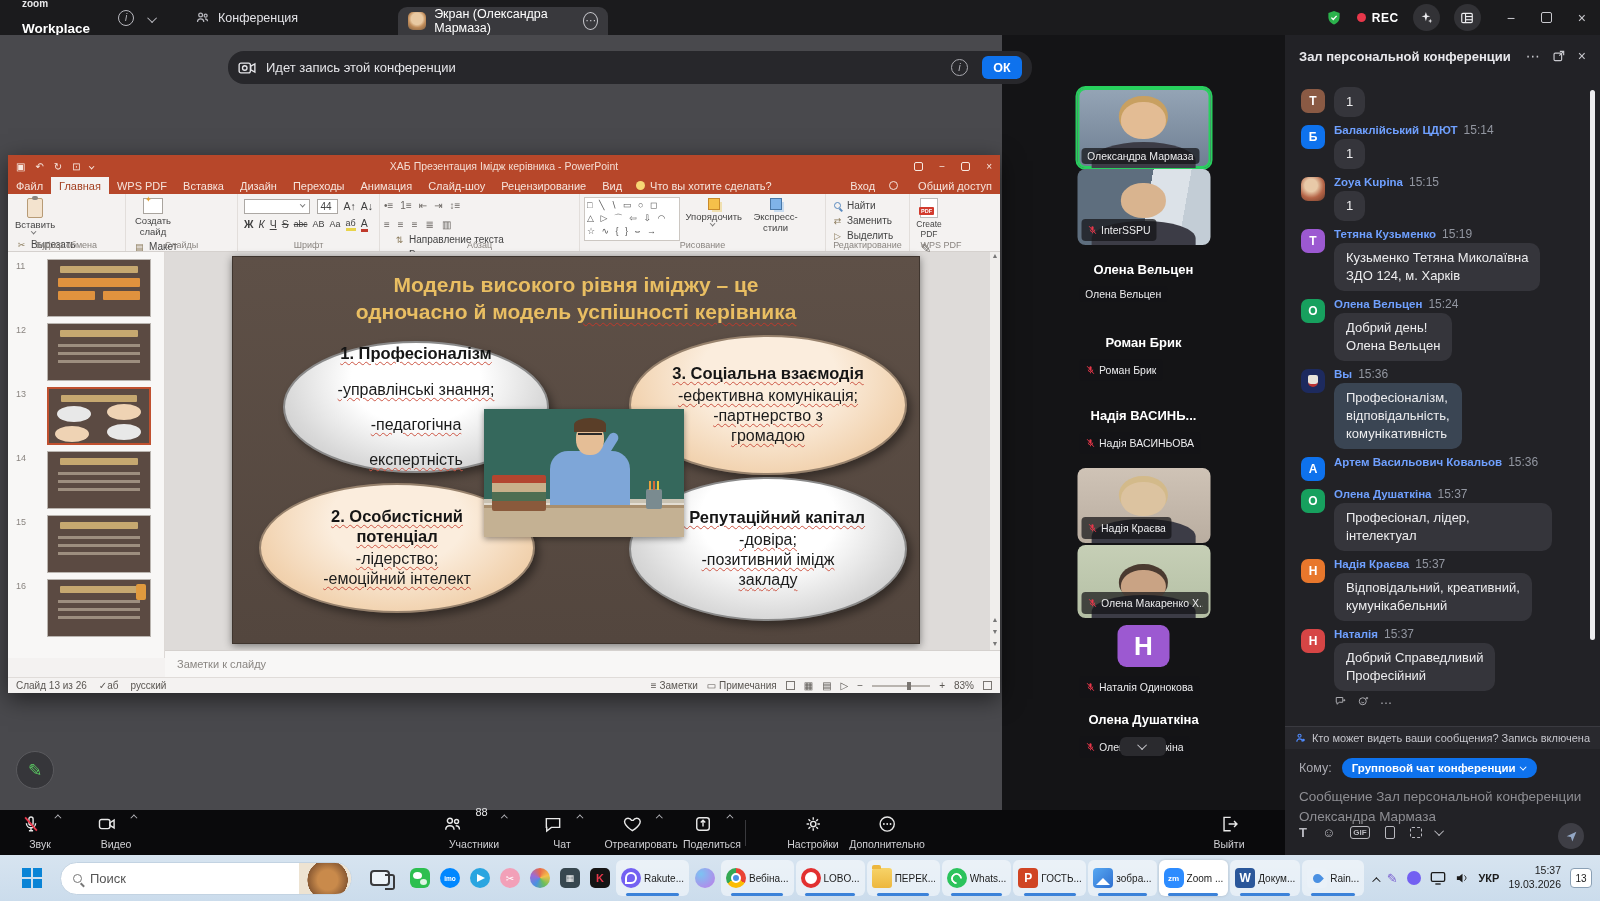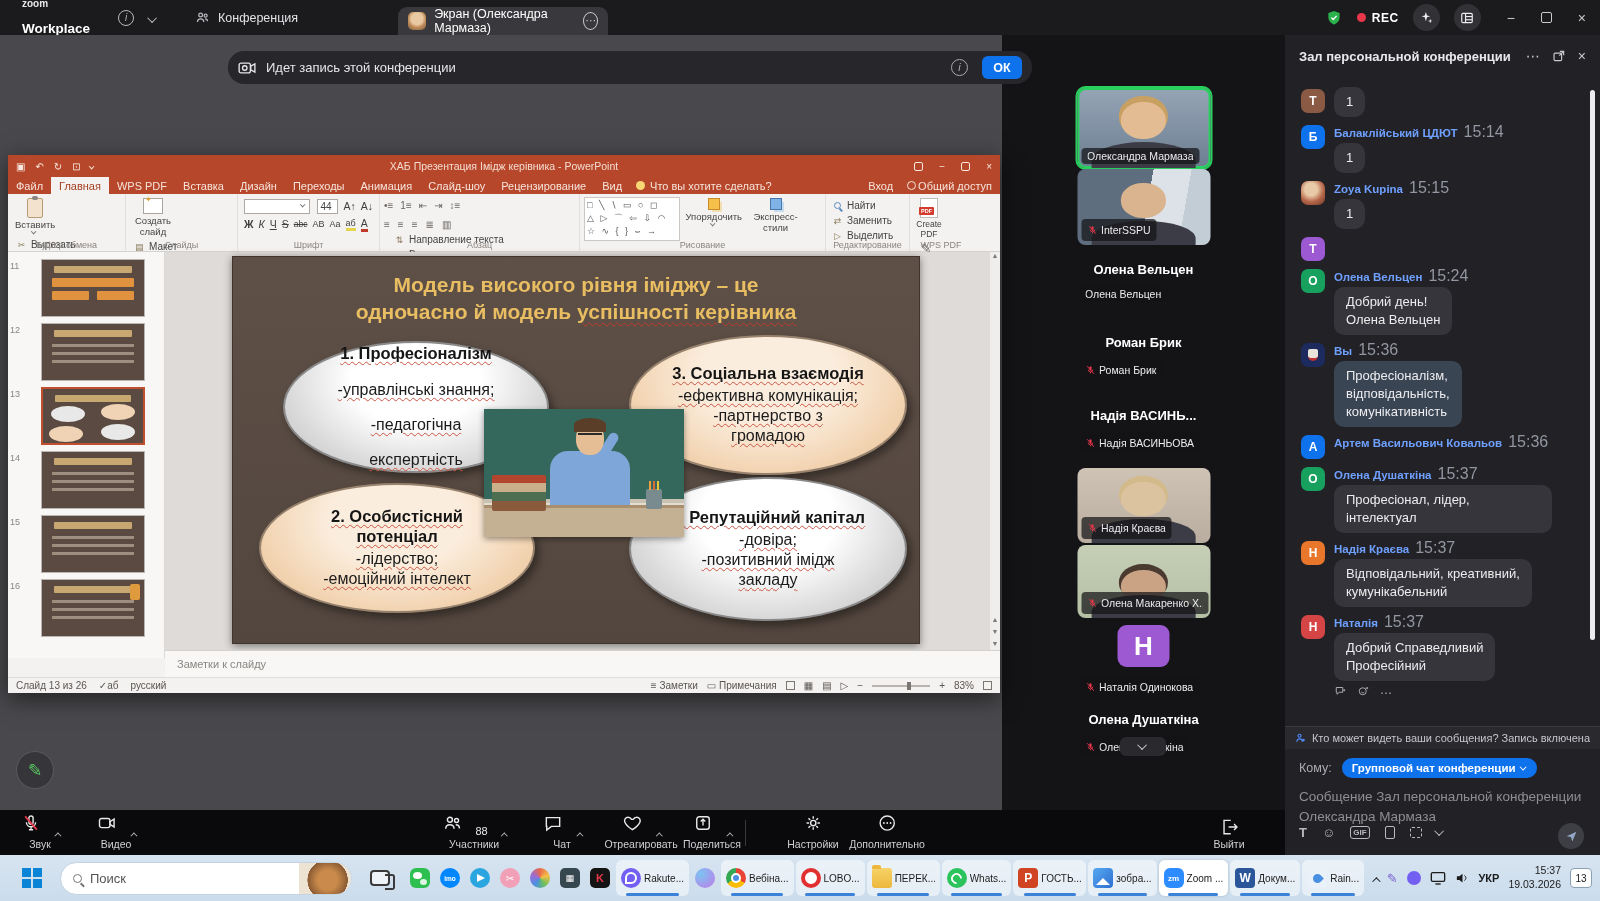--- a/index.html
+++ b/index.html
@@ -90,21 +90,21 @@
     padding:1px 2px; line-height:13px; font-size:9px; color:#555; letter-spacing:2px; overflow:hidden; }
   .arr-ic { width:12px; height:12px; background:#F5C04A; border:1px solid #C98A2A; box-shadow:3px 3px 0 -1px #F0E0B0; }
   .pdf-ic { width:18px; height:20px; background:#FFF; border:1px solid #BBB; position:relative; }
   .pdf-ic::after { content:'PDF'; position:absolute; left:-2px; bottom:2px; background:#D23B2E; color:#FFF;
     font-size:5.5px; font-weight:bold; padding:1px 2px; border-radius:1px; }
   .mag { display:inline-block; width:7px; height:7px; border:1.4px solid #5A8ABF; border-radius:50%; position:relative; }
   .mag::after { content:''; position:absolute; right:-3px; bottom:-3px; width:4px; height:1.5px; background:#5A8ABF; transform:rotate(45deg); }
 
   .ppt-thumbs { position:absolute; left:0; top:97px; width:157px; height:406px; background:#F8F7F6;
     border-right:1px solid #DDD9D6; overflow:hidden; padding-top:4px; }
-  .thumb-row { display:flex; gap:19px; padding:3px 6px 3px 2px; align-items:flex-start; }
+  .thumb-row { display:flex; gap:19px; padding:3px 6px 3px 8px; align-items:flex-start; }
   .thumb-num { font-size:9px; color:#8A8580; width:12px; padding-top:2px; }
   .thumb { width:104px; height:58px; background:#5B4A42; border:1px solid #B9B4AF; position:relative; overflow:hidden; flex:none; }
   .thumb.sel { border:2px solid #C0502F; }
   .th-title { position:absolute; left:12%; top:6px; width:76%; height:7px; background:#D9B878; opacity:.85; border-radius:1px; }
   .th-line { position:absolute; left:10%; width:80%; height:3px; background:#C9BCA8; opacity:.6; }
   .th-line.l1 { top:20px; } .th-line.l2 { top:28px; } .th-line.l3 { top:36px; }
   .th-box { position:absolute; height:9px; background:#E0923E; border-radius:1px; }
   .th-box.b1 { left:10%; top:18px; width:80%; }
   .th-box.b2 { left:10%; top:31px; width:36%; }
   .th-box.b3 { left:54%; top:31px; width:36%; }
@@ -213,21 +213,21 @@
     display:flex; flex-direction:column; gap:6px; padding:8px 10px 0 16px; }
   .msg { display:flex; gap:9px; }
   .c-avatar { width:24px; height:24px; border-radius:7px; flex:none; color:#FFF; font-size:12px; font-weight:bold;
     display:flex; align-items:center; justify-content:center; margin-top:2px; }
   .c-avatar.photo { background:radial-gradient(circle at 42% 35%, #E8C9A8 0 30%, #B56548 60%, #6B3A28); }
   .c-avatar.logo { background:#1D2A5E; }
   .logo-emblem { width:10px; height:12px; background:#E8E4DA; border-radius:2px 2px 5px 5px; border-bottom:3px solid #B33; }
   .msg-body { display:flex; flex-direction:column; min-width:0; }
   .msg-meta { display:flex; align-items:baseline; gap:6px; margin-bottom:2px; }
   .msg-sender { color:#6FA0FF; font-size:11.5px; font-weight:bold; white-space:nowrap; }
-  .msg-time { color:#9296A0; font-size:16px; }
+  .msg-time { color:#9296A0; font-size:12px; }
   .bubble { background:#35353B; border-radius:10px; padding:6px 12px; font-size:13px; line-height:18px;
     color:#EDEDEF; white-space:pre-line; width:max-content; max-width:218px; }
   .bubble.own { background:#3A4553; }
   .msg-actions { display:flex; gap:10px; margin-top:4px; color:#A8A8AD; font-size:12px; align-items:center; }
   .chat-scrollbar { position:absolute; right:5px; top:55px; width:5px; height:550px; background:#ECECEE;
     border-radius:3px; }
   .chat-divider { position:absolute; left:0; top:691px; width:100%; height:1px; background:#3A3A40; }
   .chat-privacy { position:absolute; left:0; top:692px; width:100%; height:22px; background:#29292E;
     display:flex; align-items:center; gap:6px; padding:0 10px; font-size:11px; color:#C5C5CB; white-space:nowrap; overflow:hidden; }
   .chat-to { position:absolute; left:14px; top:723px; display:flex; align-items:center; gap:10px; }
@@ -240,21 +240,21 @@
   .send-btn { position:absolute; right:0; top:-2px; width:26px; height:26px; border-radius:50%;
     background:#3E3E45; display:flex; align-items:center; justify-content:center; }
   .doc-ic { width:10px; height:13px; border:1.3px solid #B9B9BF; border-radius:2px; position:relative; }
   .snip-ic { width:12px; height:11px; border:1.3px dashed #B9B9BF; border-radius:2px; }
   .gif-ic { border:1.2px solid #B9B9BF; border-radius:3px; font-size:8px; font-weight:bold; padding:1px 2px; }
 
   
   .ztoolbar { position:absolute; left:0; top:810px; width:1285px; height:45px; background:#0A0A0C; }
   .tb-item { position:absolute; top:4px; transform:translateX(-50%); display:flex; flex-direction:column;
     align-items:center; color:#D9D9DC; }
-  .tb-iconrow { display:flex; align-items:flex-end; gap:13px; height:23px; }
+  .tb-iconrow { display:flex; align-items:flex-start; gap:13px; height:23px; }
   .tb-badge { font-size:11px; color:#E8E8EA; margin-top:-8px; }
   .tb-label { font-size:10.5px; margin-top:1px; color:#D0D0D4; }
   .tb-item .cv { width:5px; height:5px; color:#B9B9BF; }
   .tb-divider { position:absolute; left:745px; top:10px; width:1px; height:26px; background:#39393D; }
   .leave-item { position:absolute; left:1229px; top:4px; transform:translateX(-50%); display:flex;
     flex-direction:column; align-items:center; color:#D9D9DC; }
 
   
   .taskbar { position:absolute; left:0; top:855px; width:1600px; height:46px;
     background:linear-gradient(#D7E4F0,#CBDCEC); display:flex; align-items:center; }
@@ -419,21 +419,21 @@
           <span class="pmt">Слайд-шоу</span>
           <span class="pmt">Рецензирование</span>
           <span class="pmt">Вид</span>
         </span>
       <span class="tellme">
         <span class="bulb"></span>
         <span>Что вы хотите сделать?</span>
       </span>
       <span class="menubar-right">
         <span>Вход</span>
-        <span style="display:flex;align-items:center;gap:2px;text-align:right;">
+        <span style="display:flex;align-items:center;gap:20px;text-align:right;">
           <span class="share-person"></span>
           <span>Общий доступ</span>
         </span>
       </span>
     </div>
 
     <div class="ppt-ribbon">
 
       <div class="rg" style="left:0;width:118px;">
         <span class="bigbtn">
@@ -859,20 +859,28 @@
           <div class="msg-body">
             <div class="msg-meta">
               <span class="msg-sender">Zoya Kupina</span>
               <span class="msg-time">15:15</span>
             </div>
             <div class="bubble">1</div>
           </div>
         </div>
         <div class="msg">
           <div class="c-avatar" style="background: rgb(156, 89, 209);">Т</div>
+          <div class="msg-body">
+            <div class="msg-meta">
+              <span class="msg-sender">Тетяна Кузьменко</span>
+              <span class="msg-time">15:19</span>
+            </div>
+            <div class="bubble">Кузьменко Тетяна Миколаївна
+ЗДО 124, м. Харків</div>
+          </div>
         </div>
         <div class="msg">
           <div class="c-avatar" style="background: rgb(23, 160, 94);">О</div>
           <div class="msg-body">
             <div class="msg-meta">
               <span class="msg-sender">Олена Вельцен</span>
               <span class="msg-time">15:24</span>
             </div>
             <div class="bubble">Добрий день!
 Олена Вельцен</div>

